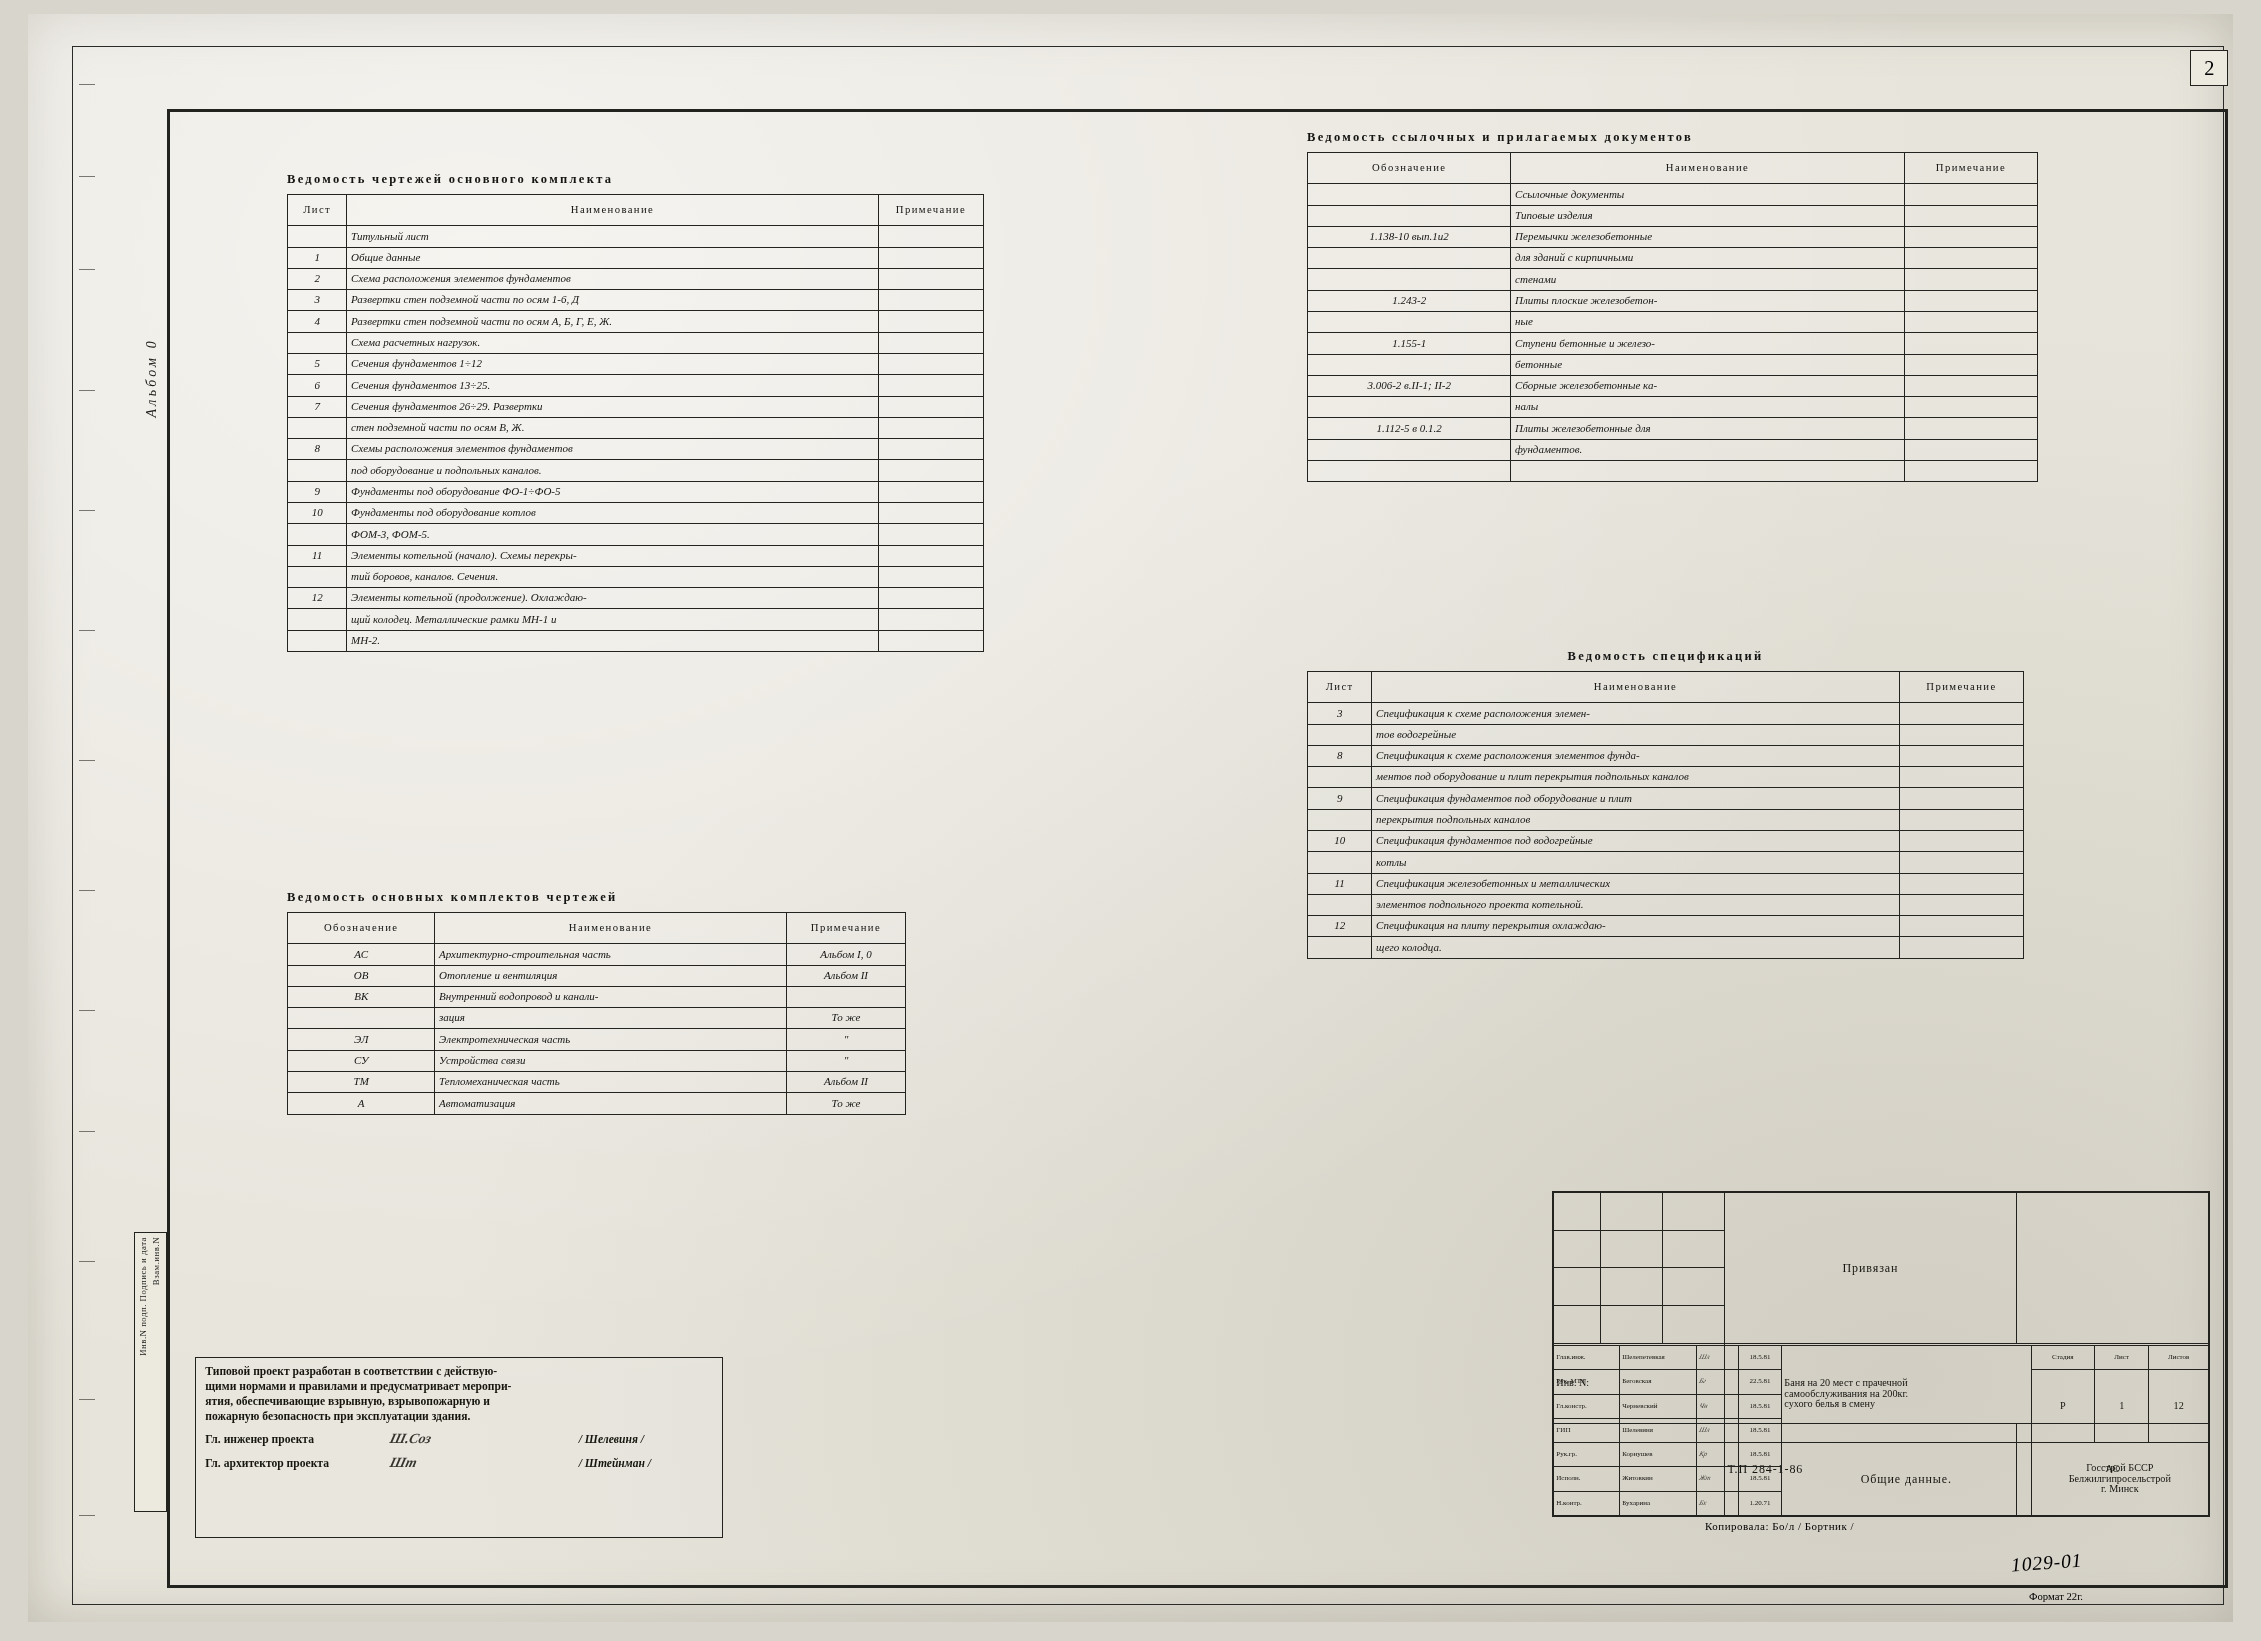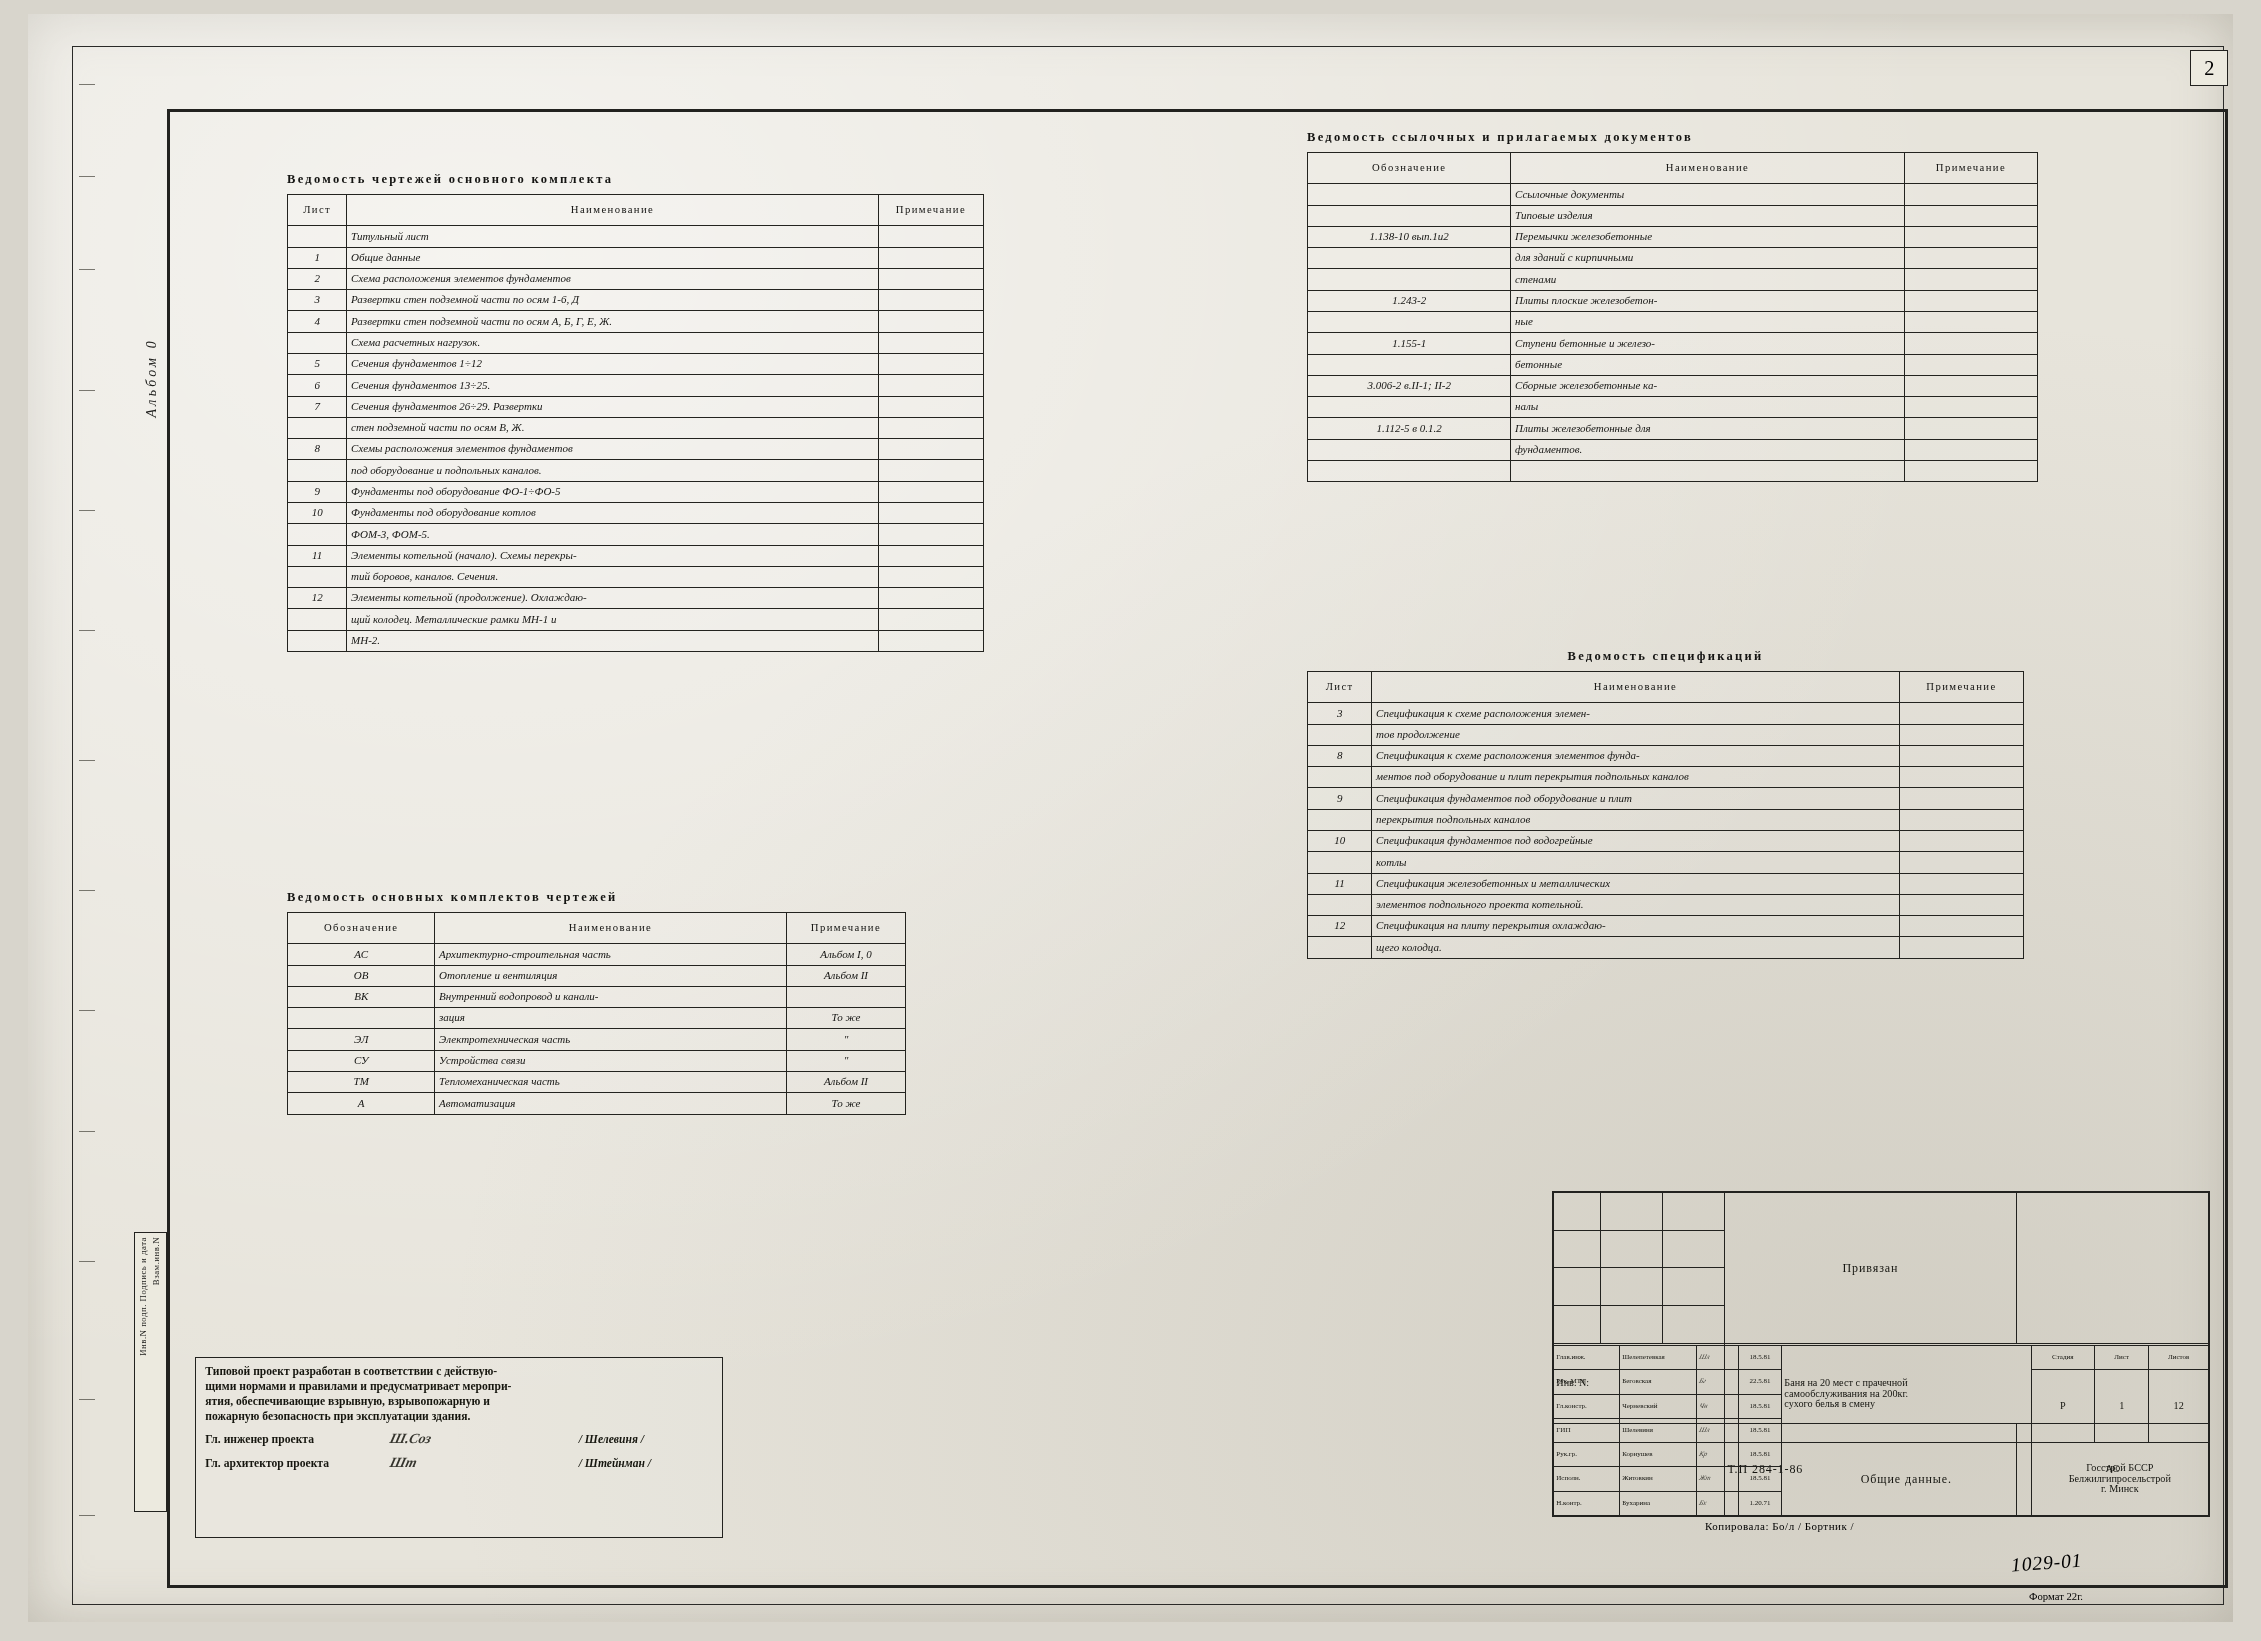--- a/index.html
+++ b/index.html
@@ -522,21 +522,21 @@
           </tr>
         </thead>
         <tbody id="spec-list-body">
             <tr>
               <td class="c" style="width: 56px;">3</td>
               <td style="width: 519px;">Спецификация к схеме расположения элемен-</td>
               <td class="c" style="width: 116px;"></td>
             </tr>
             <tr>
               <td class="c" style="width: 56px;"></td>
-              <td style="width: 519px;">тов продолжение</td>
+              <td style="width: 519px;">тов водогрейные</td>
               <td class="c" style="width: 116px;"></td>
             </tr>
             <tr>
               <td class="c" style="width: 56px;">8</td>
               <td style="width: 519px;">Спецификация к схеме расположения элементов фунда-</td>
               <td class="c" style="width: 116px;"></td>
             </tr>
             <tr>
               <td class="c" style="width: 56px;"></td>
               <td style="width: 519px;">ментов под оборудование и плит перекрытия подпольных каналов</td>

